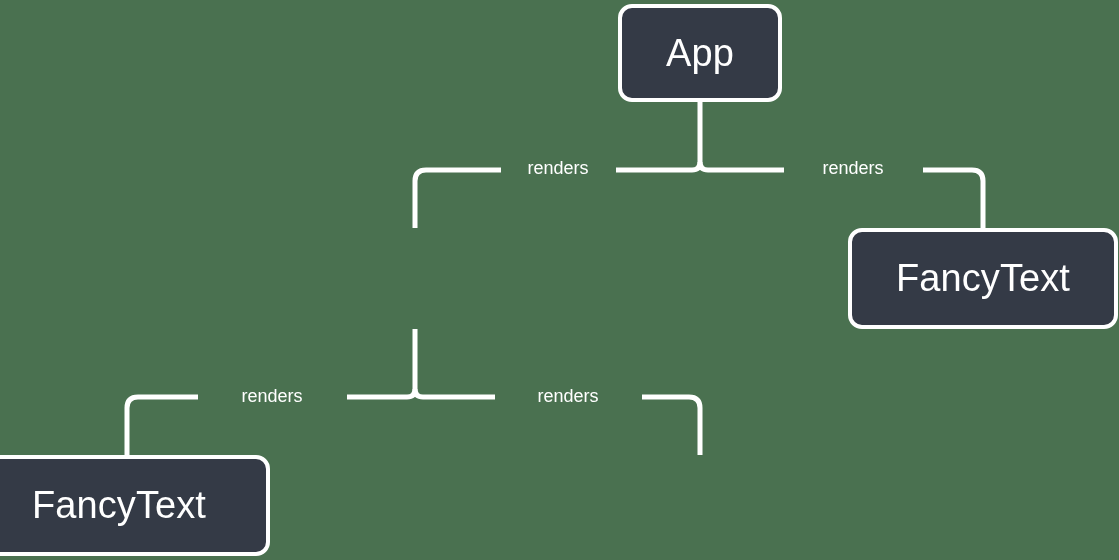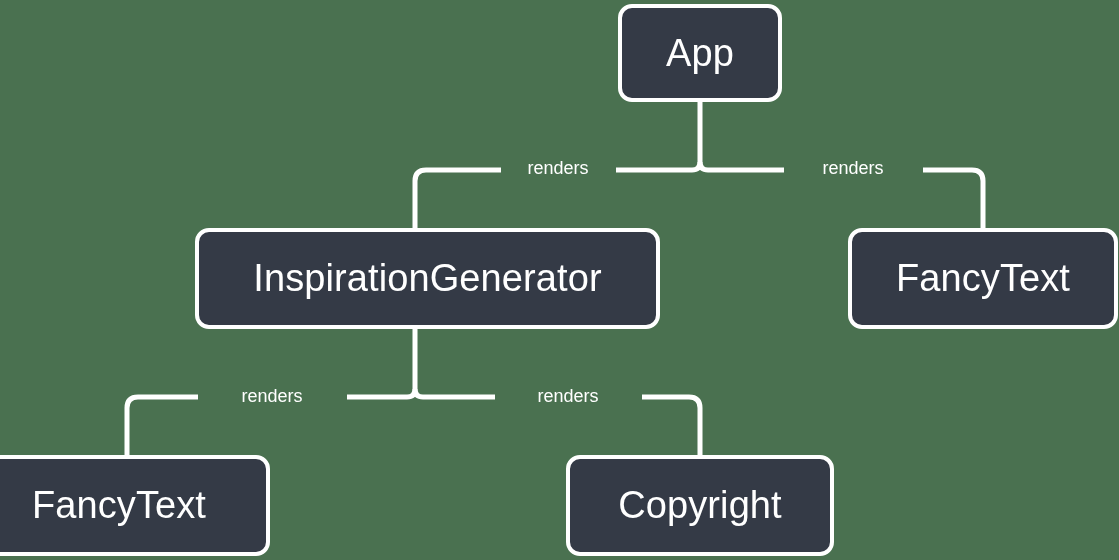--- a/index.html
+++ b/index.html
@@ -88,35 +88,29 @@
       <path d="M 423 397 L 495 397"></path>
       <path d="M 642 397 L 689 397 q 11 0 11 11 L 700 455"></path>
 
     </g>
   </svg>
 
   <div class="node" id="node-app" style="background: rgb(52, 58, 70); border-color: rgb(255, 255, 255); color: rgb(255, 255, 255);">
     <span>App</span>
   </div>
 
-  <div class="node" id="node-inspiration" style="background: rgb(52, 58, 70); border-color: rgb(255, 255, 255); color: rgb(255, 255, 255);">
-    <span>InspirationGenerator</span>
-  </div>
 
   <div class="node" id="node-fancytext-r" style="background: rgb(52, 58, 70); border-color: rgb(255, 255, 255); color: rgb(255, 255, 255);">
     <span>FancyText</span>
   </div>
 
   <div class="node" id="node-fancytext-bl" style="background: rgb(52, 58, 70); border-color: rgb(255, 255, 255); color: rgb(255, 255, 255);">
     <span>FancyText</span>
   </div>
 
-  <div class="node" id="node-copyright" style="background: rgb(52, 58, 70); border-color: rgb(255, 255, 255); color: rgb(255, 255, 255);">
-    <span>Copyright</span>
-  </div>
 
   <div class="edge-label" id="label-app-inspiration" style="color: rgb(255, 255, 255);">renders</div>
 
   <div class="edge-label" id="label-app-fancytext" style="color: rgb(255, 255, 255);">renders</div>
 
   <div class="edge-label" id="label-ig-fancytext" style="color: rgb(255, 255, 255);">renders</div>
 
   <div class="edge-label" id="label-ig-copyright" style="color: rgb(255, 255, 255);">renders</div>
 
 </div>

